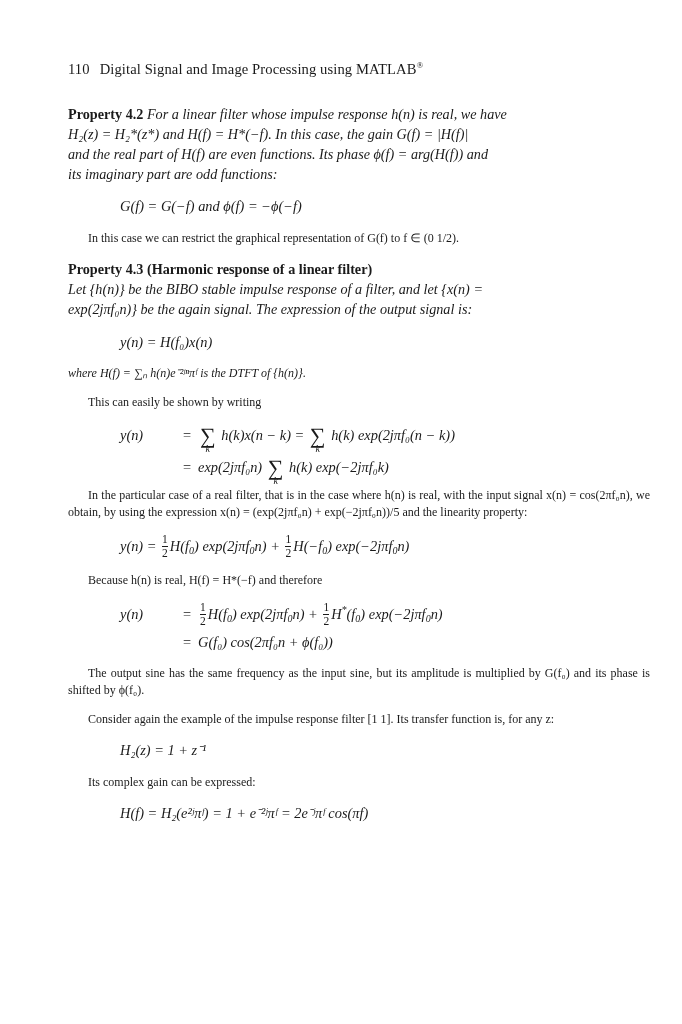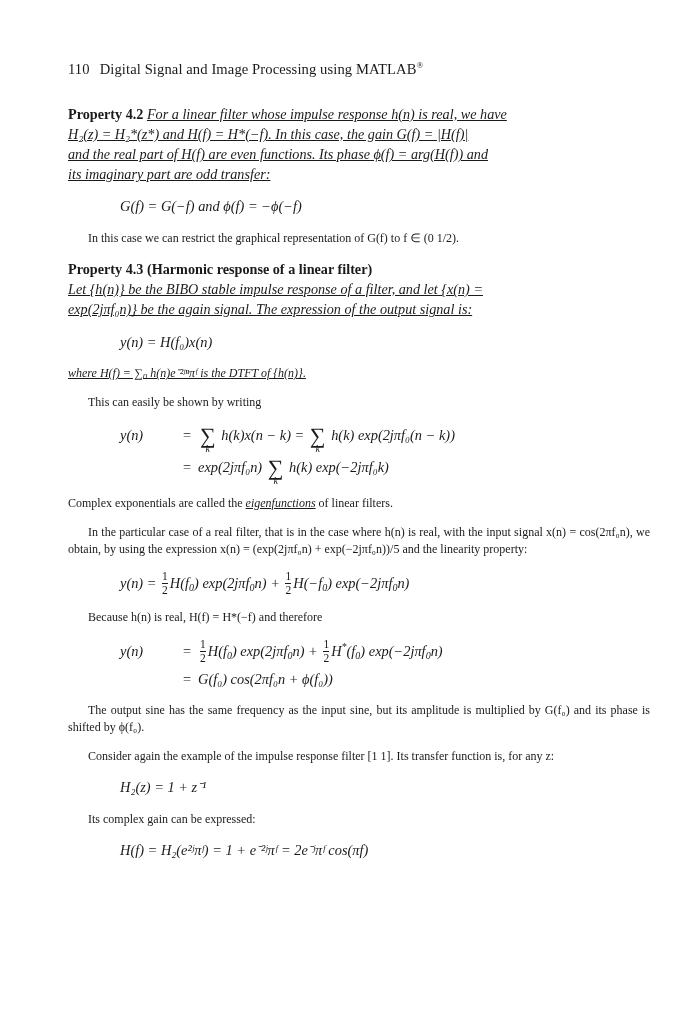--- a/index.html
+++ b/index.html
@@ -39,21 +39,20 @@
     font-size: 14.2px;
   }
   p.block {
     margin: 0 0 0 0;
     font-size: 14.2px;
     line-height: 1.42;
     text-align: justify;
   }
   .italic {
     font-style: italic;
-    text-decoration: underline;
   }
   .para {
     margin-top: 11px;
     font-size: 12px;
     line-height: 1.42;
     text-align: justify;
   }
   .indent {
     text-indent: 20px;
   }
@@ -122,21 +121,21 @@
 
   <div class="header">
     <span class="pgnum">110</span><span>Digital Signal and Image Processing using MATLAB</span><span class="sup">®</span>
   </div>
 
   <p class="block">
     <span class="prop-head">Property 4.2</span>
     <span class="italic">For a linear filter whose impulse response h(n) is real, we have</span><br>
     <span class="italic">H₂(z) = H₂*(z*) and H(f) = H*(−f).  In this case, the gain G(f) = |H(f)|</span><br>
     <span class="italic">and the real part of H(f) are even functions. Its phase ϕ(f) = arg(H(f)) and</span><br>
-    <span class="italic">its imaginary part are odd transfer:</span>
+    <span class="italic">its imaginary part are odd functions:</span>
   </p>
 
   <div class="eq">G(f) = G(−f)    and    ϕ(f) = −ϕ(−f)</div>
 
   <p class="para indent">In this case we can restrict the graphical representation of G(f) to f ∈ (0 1/2).</p>
 
   <p class="block" style="margin-top:3px">
     <span class="prop-head">Property 4.3 (Harmonic response of a linear filter)</span><br>
     <span class="italic">Let {h(n)} be the BIBO stable impulse response of a filter, and let {x(n) =</span><br>
     <span class="italic">exp(2jπf₀n)} be the again signal. The expression of the output signal is:</span>
@@ -163,23 +162,20 @@
       <span class="eq-lhs"></span>
       <span class="eq-eqsign nostyle">=</span>
       <span class="eq-rhs">
         <span>exp(2jπf₀n)</span>
         <span class="big-sum">∑<span class="sub">k</span></span>
         <span>h(k) exp(−2jπf₀k)</span>
       </span>
     </div>
   </div>
 
-  <p class="para" style="margin-top:14px">
-    <span>Complex exponentials are called the </span><span class="italic">eigenfunctions</span><span> of linear filters.</span>
-  </p>
 
   <p class="para indent" style="margin-top:2px">In the particular case of a real filter, that is in the case where h(n) is real, with the input signal x(n) = cos(2πf₀n), we obtain, by using the expression x(n) = (exp(2jπf₀n) + exp(−2jπf₀n))/5 and the linearity property:</p>
 
   <div class="eq">
     y(n) =
     <span class="frac"><span class="num">1</span><span class="den">2</span></span>H(f<sub class="s">0</sub>) exp(2jπf<sub class="s">0</sub>n) +
     <span class="frac"><span class="num">1</span><span class="den">2</span></span>H(−f<sub class="s">0</sub>) exp(−2jπf<sub class="s">0</sub>n)
   </div>
 
   <p class="para indent">Because h(n) is real, H(f) = H*(−f) and therefore</p>

